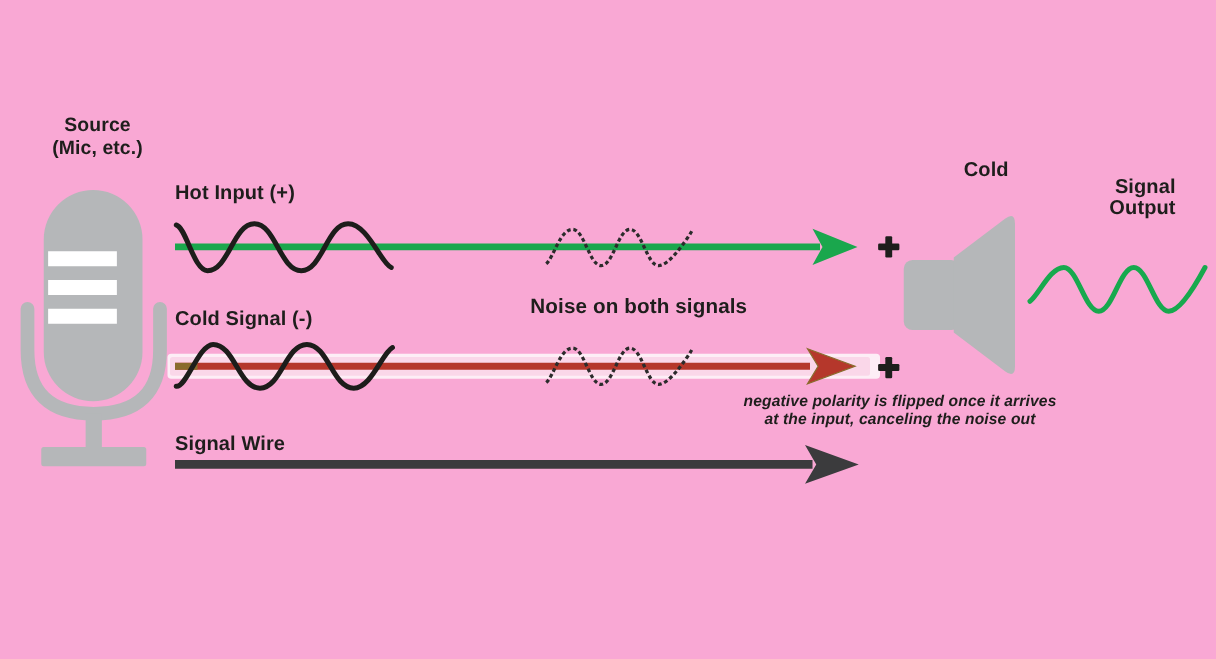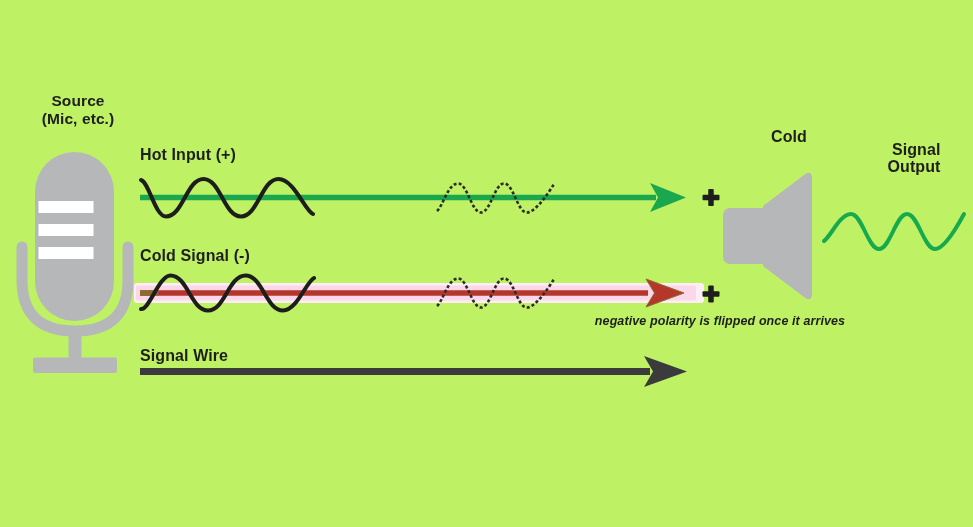--- a/index.html
+++ b/index.html
@@ -1,17 +1,17 @@
 <!DOCTYPE html>
 <html><head>
 <meta charset="utf-8">
 <style>
   html,body{margin:0;padding:0;background:#fff;}
   .canvas{
-    position:relative;width:973px;height:527px;background:#bef264;
+    position:relative;width:973px;height:527px;background:#f9a8d4;
     font-family:"Liberation Sans", sans-serif;overflow:hidden;
   }
   .gfx{position:absolute;left:0;top:0;}
   .lbl{
     position:absolute;font-weight:bold;color:#1e1e1c;white-space:nowrap;
     letter-spacing:.1px;
   }
   .lbl .ln{display:block;}
   .center{transform:translateX(-50%);text-align:center;}
   .src{left:78px;top:92px;font-size:15.5px;line-height:18px;}
@@ -93,25 +93,27 @@
              C944,249 957,227 964,214" fill="none" stroke-width="4" stroke-linecap="round" stroke="#17a94e"></path>
   </svg>
 
   <div class="lbl src center">
     <span class="ln">Source</span>
     <span class="ln">(Mic, etc.)</span>
   </div>
 
   <div class="lbl hot">Hot Input (+)</div>
   <div class="lbl cold">Cold Signal (-)</div>
+  <div class="lbl noise center">Noise on both signals</div>
   <div class="lbl ground">Signal Wire</div>
   <div class="lbl input center">Cold</div>
 
   <div class="lbl sigout center">
     <span class="ln">Signal</span>
     <span class="ln">Output</span>
   </div>
 
   <div class="lbl note center">
     <span class="ln">negative polarity is flipped once it arrives</span>
+    <span class="ln">at the input, canceling the noise out</span>
   </div>
 
 </div>
 
 </body></html>

